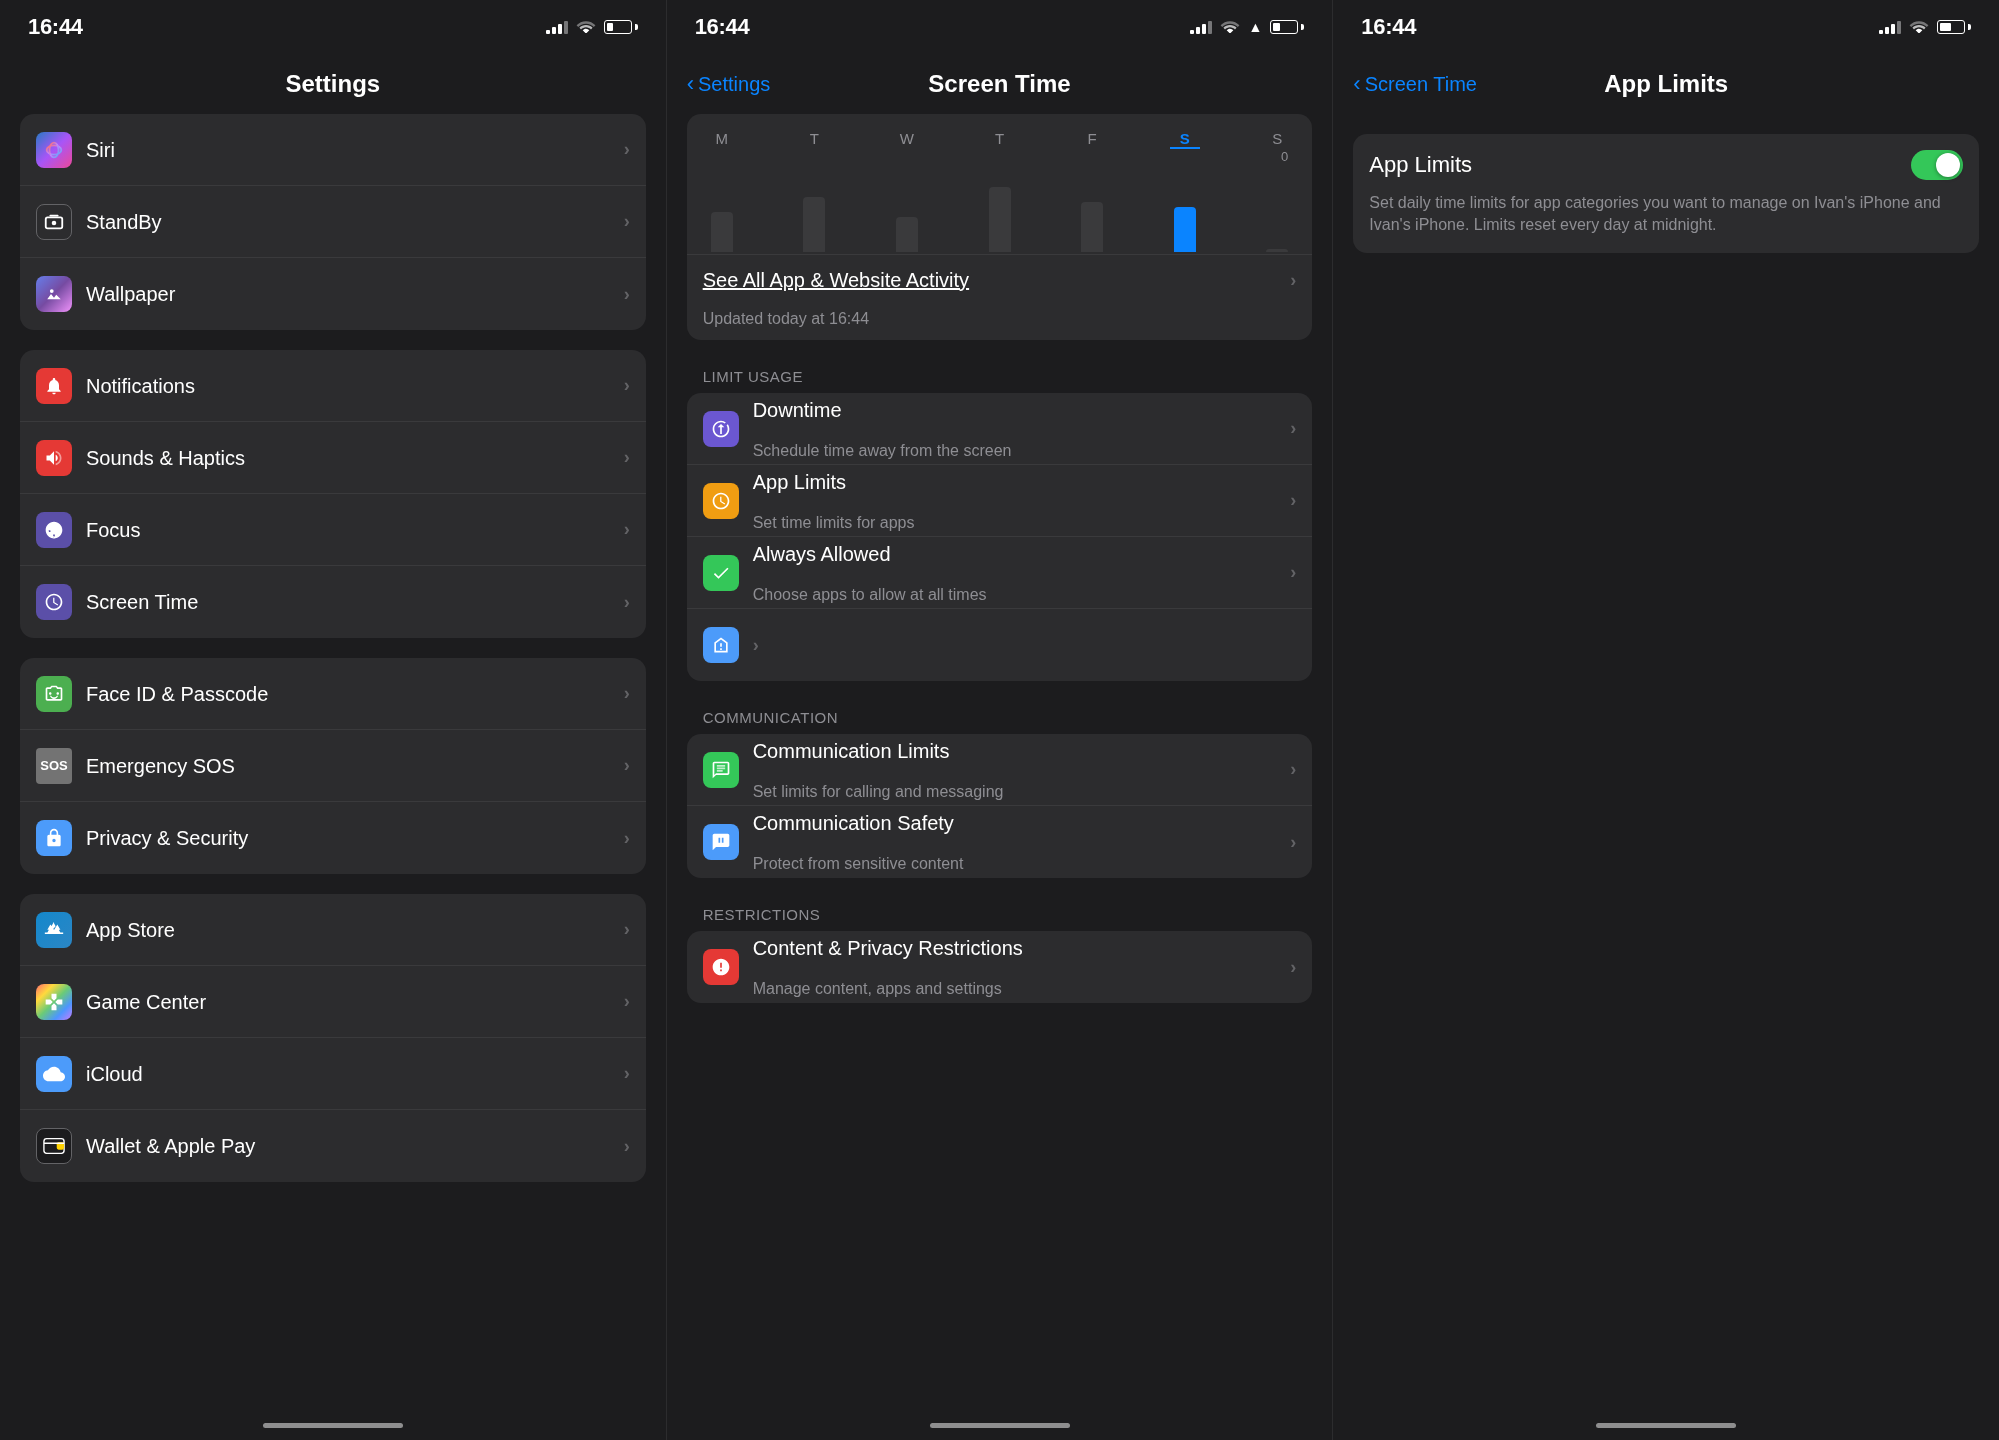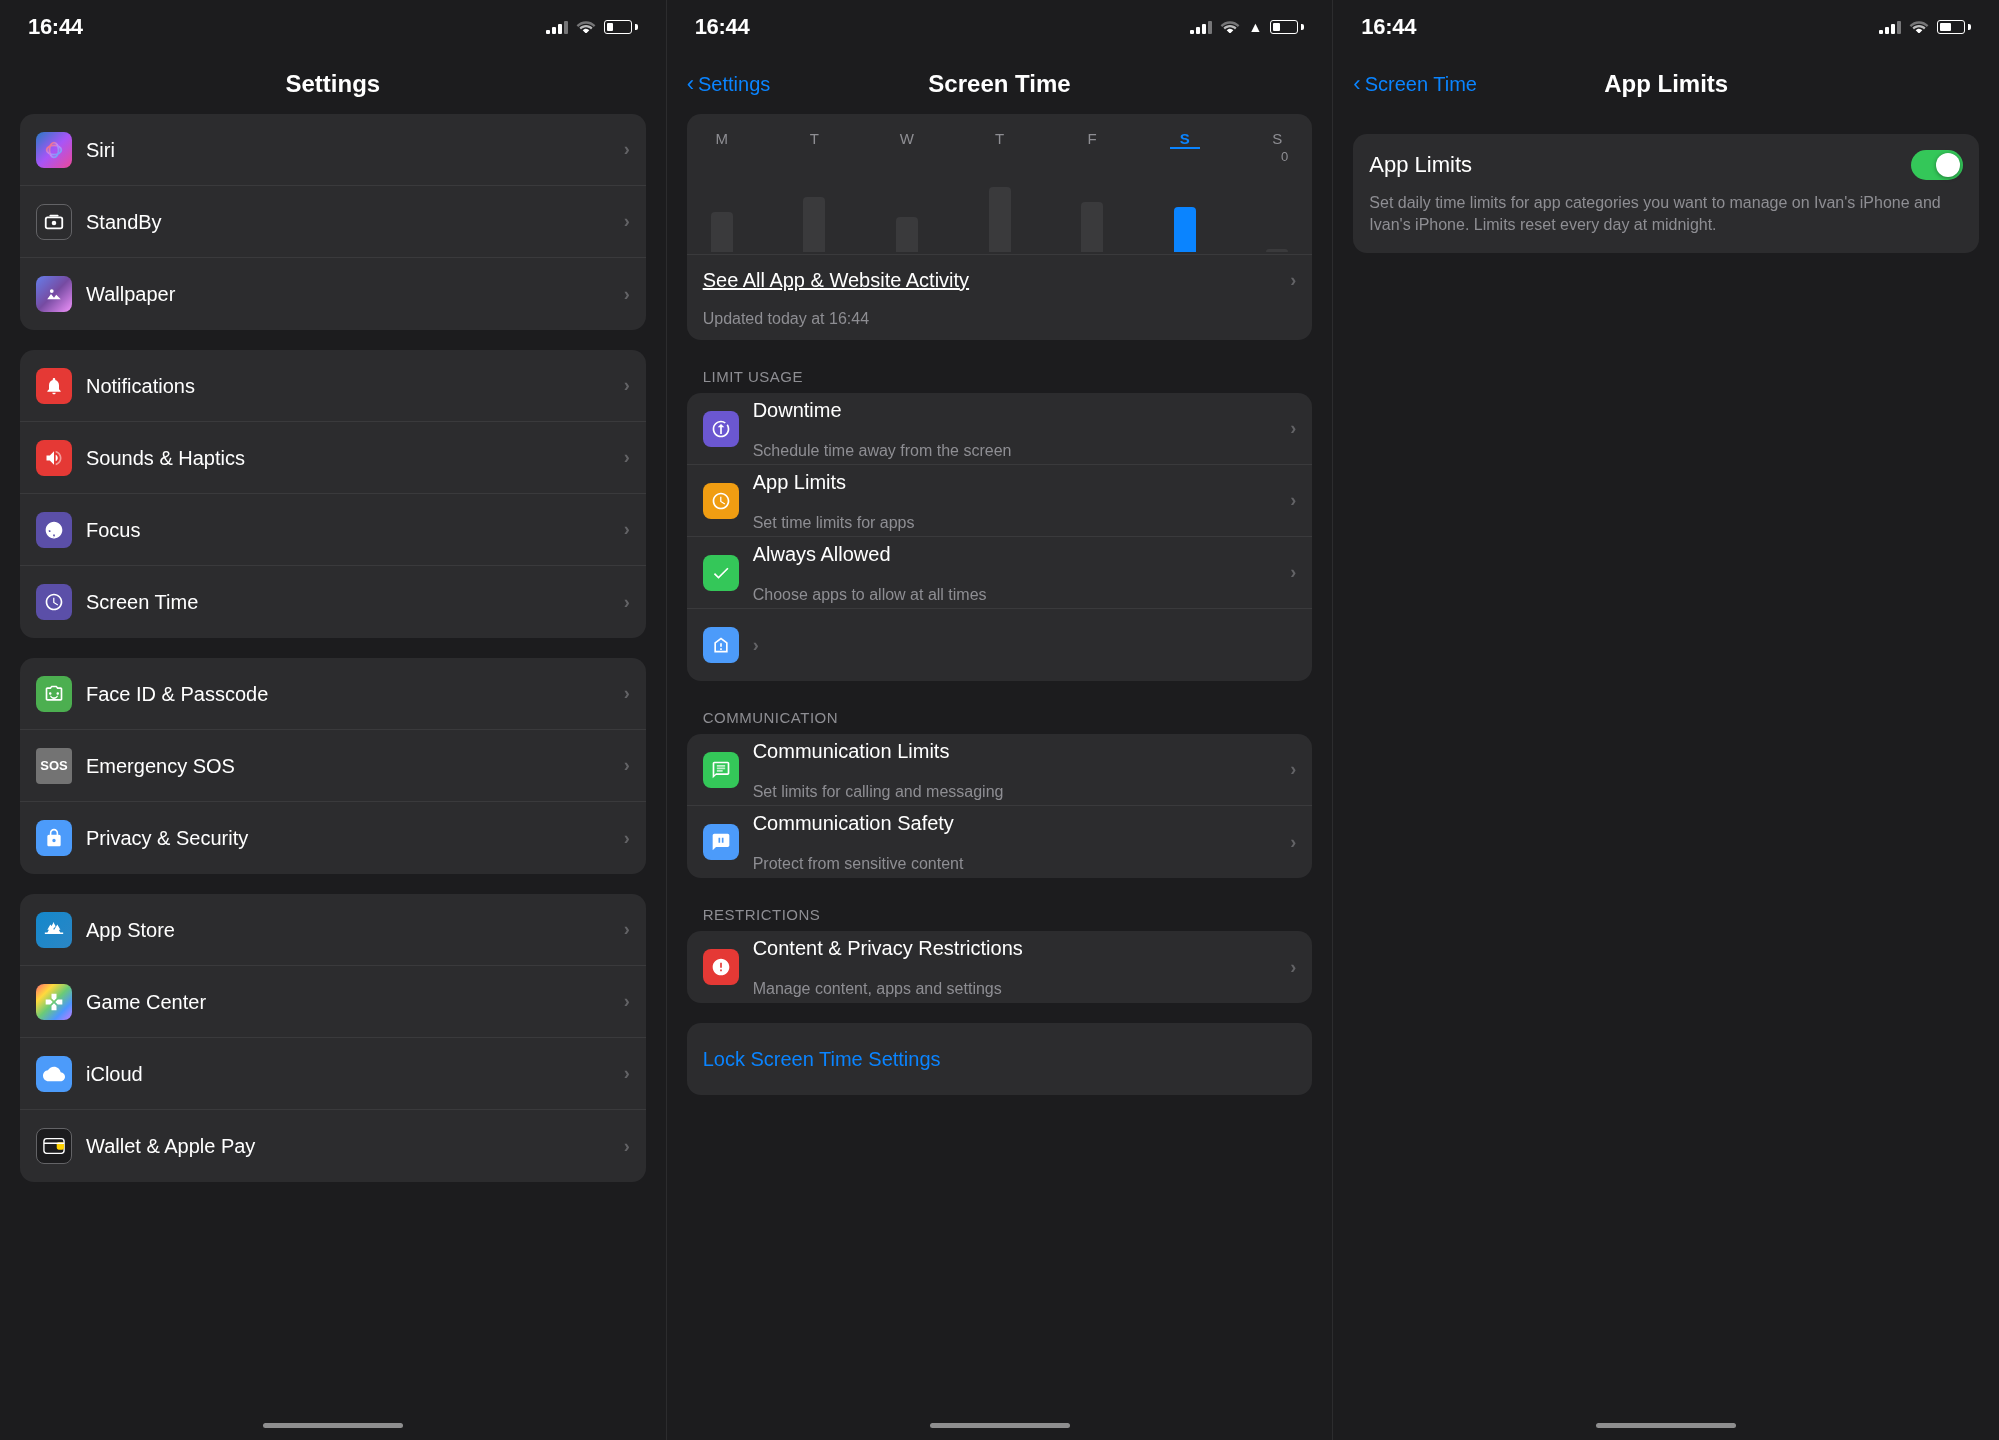--- a/index.html
+++ b/index.html
@@ -725,27 +725,20 @@
           </svg>
         </div>
         <div class="item-text">
           <div class="item-label">Content &amp; Privacy Restrictions</div>
           <div class="item-sublabel">Manage content, apps and settings</div>
         </div>
         <span class="chevron-right">›</span>
       </div>
     </div>
 
-    <div class="settings-group">
-      <div class="settings-item">
-        <div class="item-text">
-          <div class="item-label" style="color:#0a84ff;">Lock Screen Time Settings</div>
-        </div>
-      </div>
-    </div>
   </div>
 
   <div class="home-indicator"></div>
 </div>
 
 <div class="panel" style="border-right:none;">
 
   <div class="status-bar">
     <span class="status-time">16:44</span>
     <div class="status-icons">

